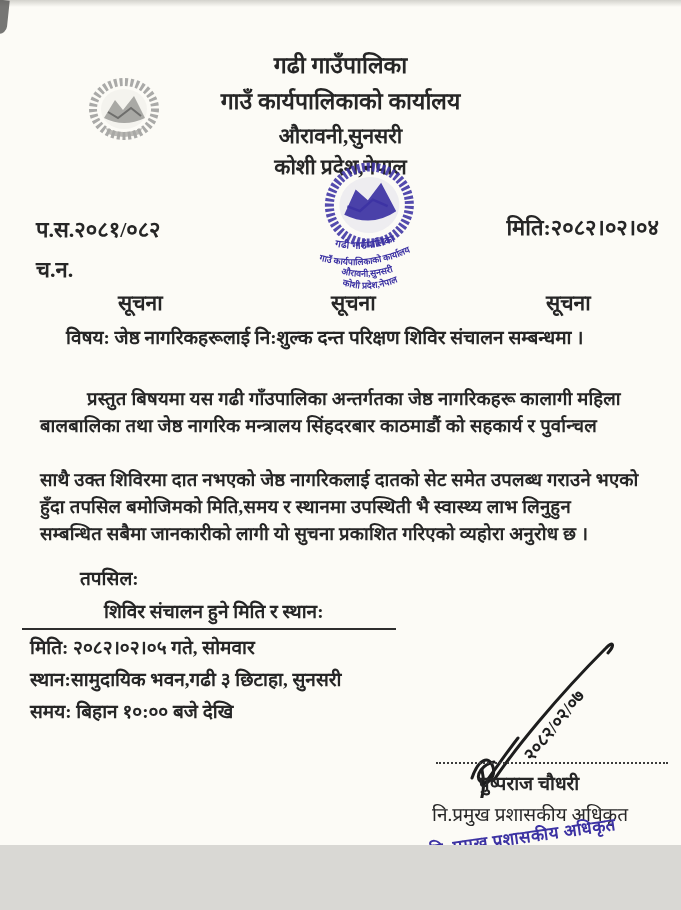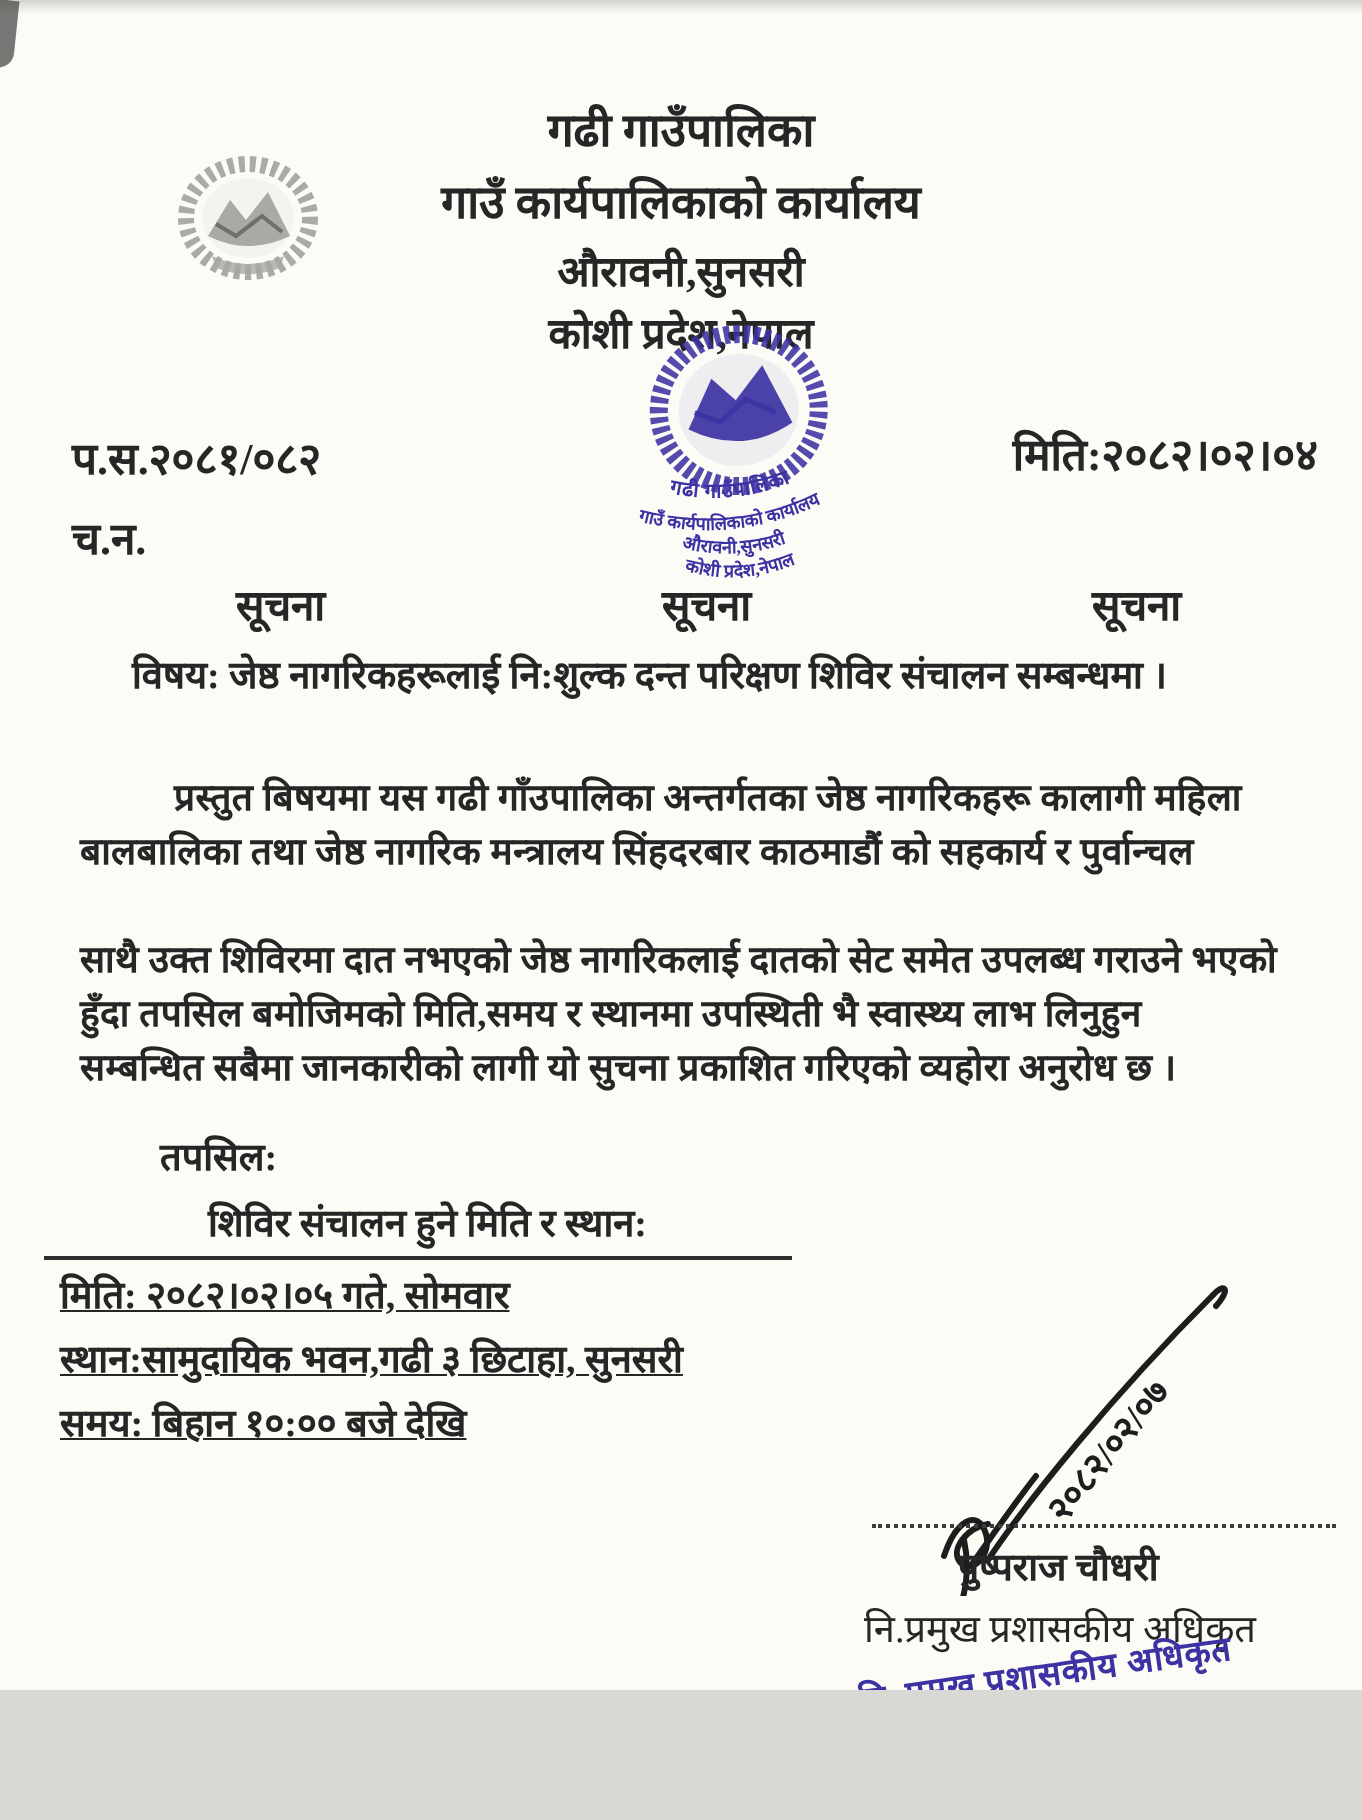--- a/index.html
+++ b/index.html
@@ -29,21 +29,21 @@
   .letter-date{right:22px;top:211px;}
   .notice-word{position:absolute;top:288px;font-size:21px;font-weight:700;}
   .n1{left:118px;} .n2{left:331px;} .n3{left:546px;}
   .subject{position:absolute;left:30px;top:324px;font-size:19px;font-weight:700;white-space:nowrap;margin-left:36px;}
   .body-line{position:absolute;left:40px;font-size:18.5px;font-weight:600;white-space:nowrap;letter-spacing:.2px;}
   .bl0{top:385px;left:87px;} .bl1{top:412px;text-align:center;} .bl2{top:439px;}
   .bl3{top:466px;} .bl4{top:493px;} .bl5{top:520px;}
   .tapasil-heading{position:absolute;left:80px;top:565px;font-size:19px;font-weight:700;white-space:nowrap;}
   .tapasil-sub{position:absolute;left:104px;top:598px;font-size:19px;font-weight:700;white-space:nowrap;}
   .tapasil-underline{position:absolute;left:22px;top:628px;width:374px;height:2px;background:#2e2e2e;}
-  .detail{position:absolute;left:30px;font-size:19px;font-weight:600;white-space:nowrap;text-decoration:underline;}
+  .detail{position:absolute;left:30px;font-size:19px;font-weight:600;white-space:nowrap;}
   .d-date{top:634px;} .d-venue{top:666px;} .d-time{top:698px;}
   .sig-art{position:absolute;left:452px;top:628px;}
   .dotted-line{position:absolute;left:436px;top:762px;width:232px;border-top:2px dotted #3c3c3c;}
   .sig-name{position:absolute;left:404px;top:770px;width:250px;text-align:center;font-size:19px;font-weight:700;white-space:nowrap;}
   .sig-title{position:absolute;left:392px;top:801px;width:276px;text-align:center;font-size:19px;font-weight:400;white-space:nowrap;}
   .stamp-designation{position:absolute;left:428px;top:820px;width:260px;
     font-size:17px;font-weight:700;color:#3c32a3;transform:rotate(-8deg);
     white-space:nowrap;letter-spacing:.5px;}
 </style>
 </head>

